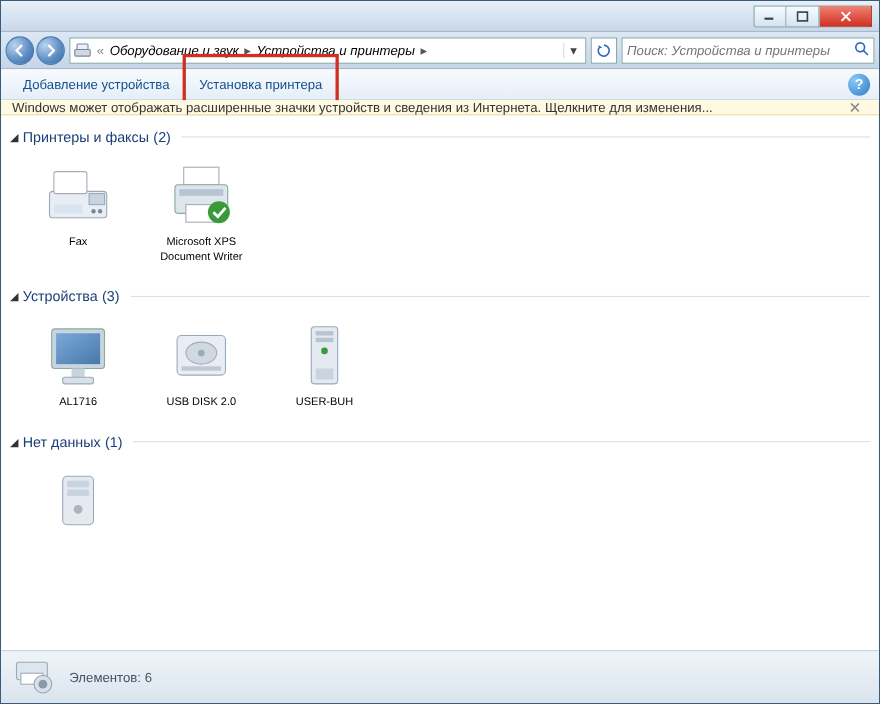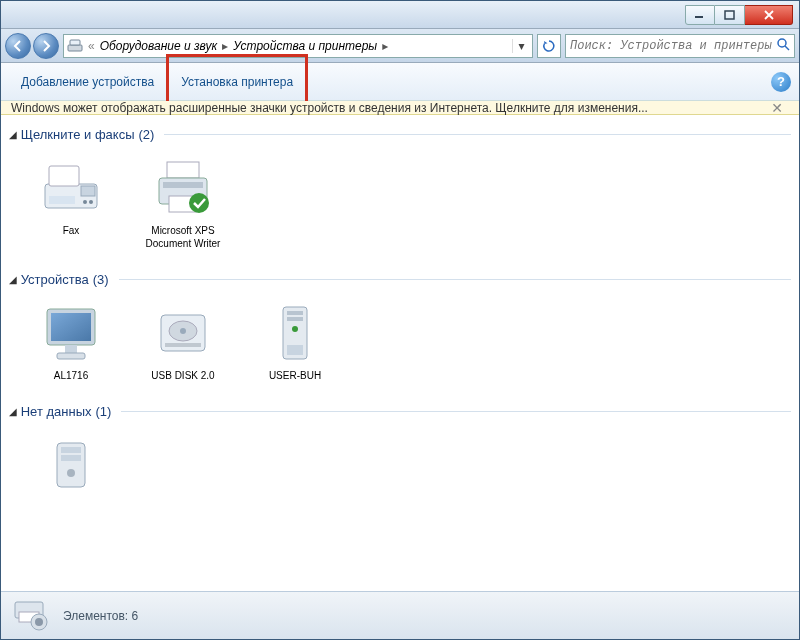--- a/index.html
+++ b/index.html
@@ -21,25 +21,25 @@
 .nav-arrow { width: 26px; height: 26px; border-radius: 50%; background: radial-gradient(circle at 30% 30%, #b8d4f0, #5a8ac0 60%, #3a6aa0); border: 1px solid #4a7ab0; display: flex; align-items: center; justify-content: center; cursor: default; }
 .nav-arrow svg { width: 12px; height: 12px; fill: #fff; }
 .addr-wrap { flex: 1; height: 24px; background: #fff; border: 1px solid #8aa; display: flex; align-items: center; padding: 0 2px; }
 .addr-icon { width: 18px; height: 18px; margin-right: 4px; display: flex; align-items: center; justify-content: center; }
 .breadcrumb { display: flex; align-items: center; gap: 2px; color: #000; }
 .crumb { padding: 2px 3px; cursor: default; font-style: italic; }
 .crumb-sep { color: #555; }
 .addr-drop { width: 18px; display: flex; align-items: center; justify-content: center; border-left: 1px solid #ddd; cursor: default; color: #444; }
 .refresh-btn { width: 24px; height: 24px; background: #fff; border: 1px solid #8aa; display: flex; align-items: center; justify-content: center; cursor: default; }
 .search-wrap { width: 230px; height: 24px; background: #fff; border: 1px solid #8aa; display: flex; align-items: center; padding: 0 4px; }
-.search-wrap input { border: none; outline: none; flex: 1; font-size: 12px; font-style: italic; color: #888; background: transparent; font-family: Liberation Mono, monospace; }
+.search-wrap input { border: none; outline: none; flex: 1; font-size: 12px; font-style: italic; color: #888; background: transparent; }
 .search-icon { color: #2a6ac0; }
 
 
-.toolbar { height: 38px; background: linear-gradient(#f8fbfe,#e5eef8); display: flex; align-items: center; padding: 0 8px; border-bottom: 1px solid #cdd; }
+.toolbar { height: 28px; background: linear-gradient(#f8fbfe,#e5eef8); display: flex; align-items: center; padding: 0 8px; border-bottom: 1px solid #cdd; }
 .tool-btn { padding: 6px 12px; color: #14508c; cursor: default; }
 .tool-highlighted { border: 3px solid #d03020; padding: 18px 12px; }
 .tool-spacer { flex: 1; }
 .help-btn { width: 20px; height: 20px; border-radius: 50%; background: radial-gradient(circle at 30% 30%, #8cc8f8, #2a7cc8); color: #fff; display: flex; align-items: center; justify-content: center; font-weight: bold; font-size: 13px; cursor: default; }
 
 
 .infobar { height: 14px; background: #fef9e0; border-bottom: 1px solid #e0d890; display: flex; align-items: center; padding: 0 10px; color: #333; }
 .infobar-close { margin-left: auto; color: #888; cursor: default; font-size: 14px; padding: 2px 6px; }
 
 
@@ -147,21 +147,21 @@
   <div class="infobar">
     <span>Windows может отображать расширенные значки устройств и сведения из Интернета.  Щелкните для изменения...</span>
     <span class="infobar-close">✕</span>
   </div>
 
   <div class="content">
 
     <div class="group">
       <div class="group-header">
         <span class="group-caret">◢</span>
-        <span class="group-title">Щелкните и факсы</span>
+        <span class="group-title">Принтеры и факсы</span>
         <span class="group-count">(2)</span>
         <div class="group-line"></div>
       </div>
       <div class="items">
         <div class="item">
           <div class="item-icon">
             <svg width="72" height="64" viewBox="0 0 72 64">
               <rect x="10" y="28" width="52" height="24" rx="3" fill="#e8eef4" stroke="#9ab"></rect>
               <rect x="14" y="10" width="30" height="20" rx="2" fill="#fff" stroke="#aab"></rect>
               <rect x="46" y="30" width="14" height="10" fill="#c8d4e0" stroke="#9ab"></rect>

